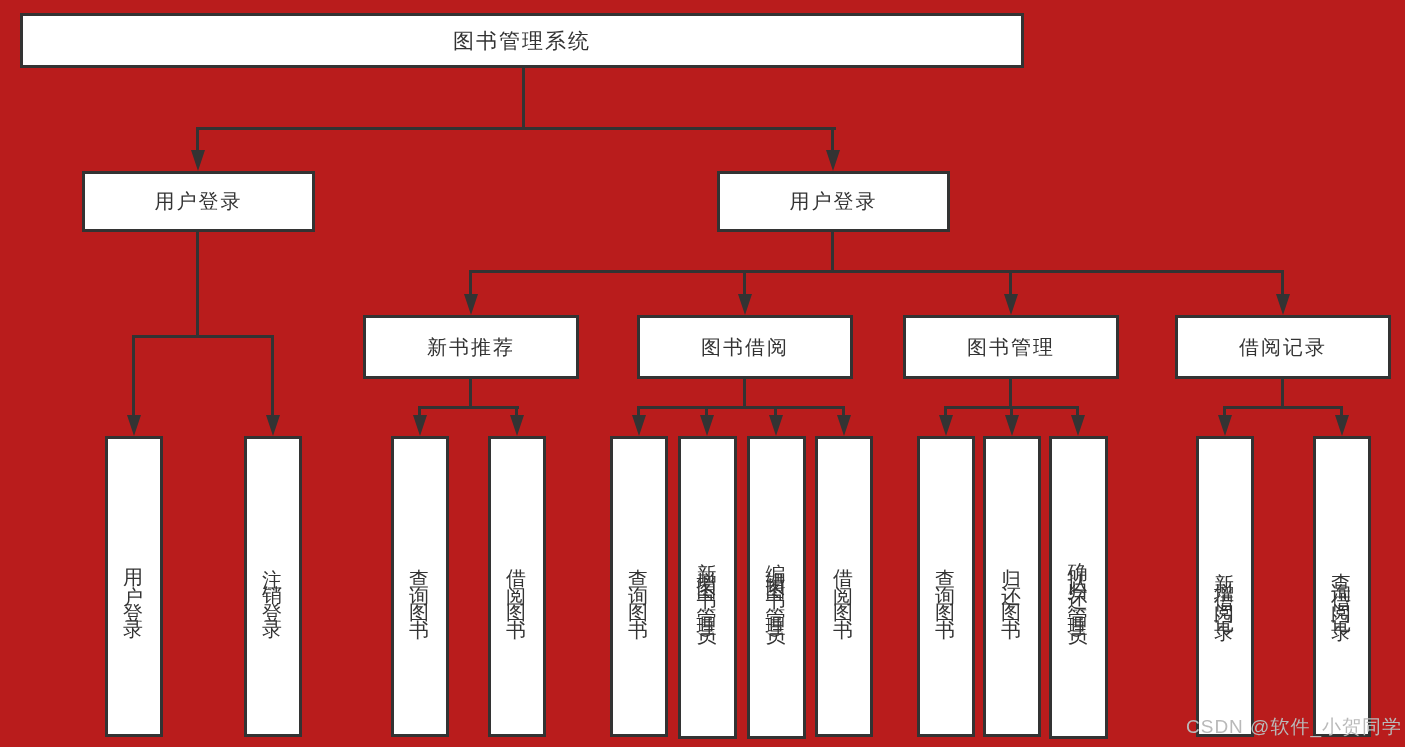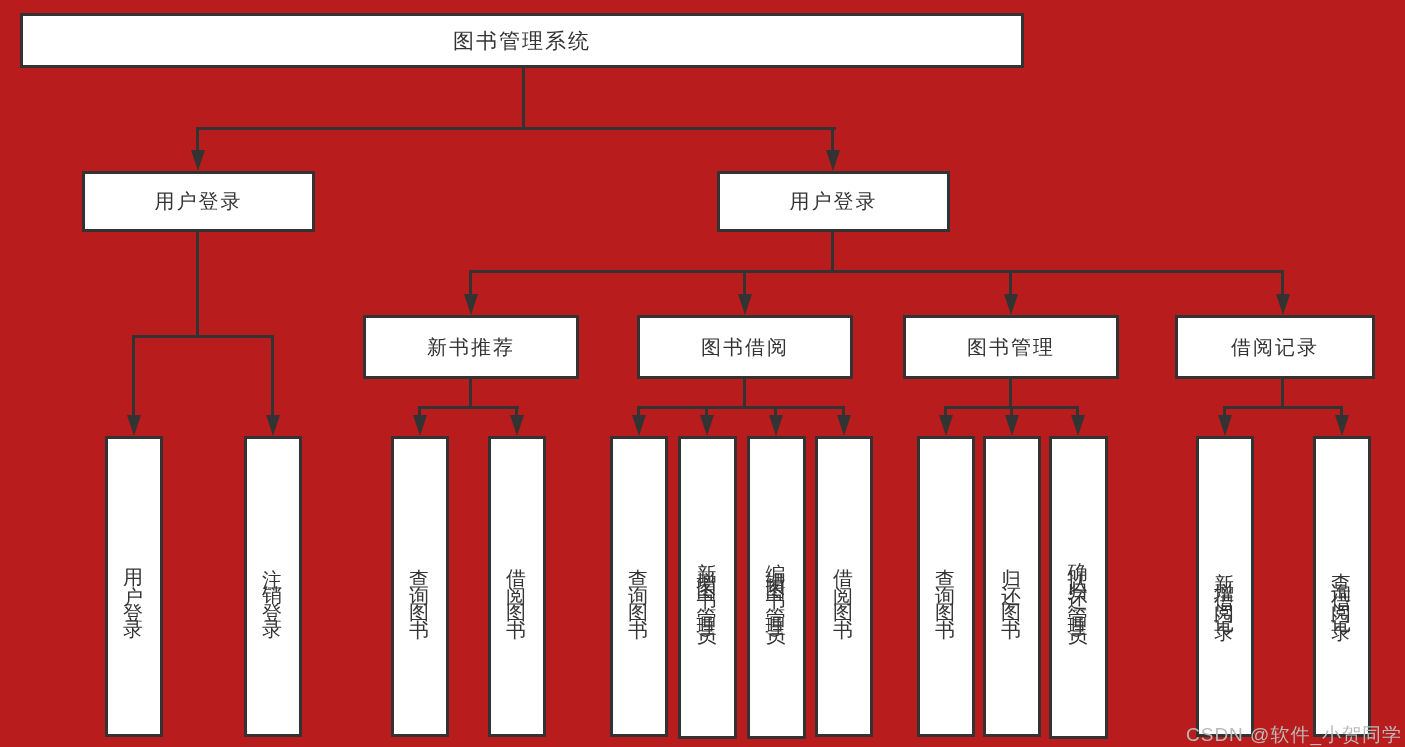--- a/index.html
+++ b/index.html
@@ -44,21 +44,20 @@
     border-top: 21px solid #333333;
   }
   #watermark {
     position: absolute;
     left: 1186px;
     top: 714px;
     font-size: 19px;
     color: #b9b9b9;
     letter-spacing: 1px;
     white-space: nowrap;
-    margin-top: 8px;
   }
 </style>
 </head>
 <body>
 
 <div id="canvas">
 
   <div class="box" style="left:20px; top:13px; width:1004px; height:55px; font-size:21px;">图书管理系统</div>
 
   <div class="vline" style="left:522px; top:68px;  height:60px;"></div>
@@ -85,21 +84,21 @@
   <div class="vline" style="left:743px;  top:270px; height:27px;"></div>
   <div class="ah" style="left:738px;  top:294px;"></div>
   <div class="vline" style="left:1009px; top:270px; height:27px;"></div>
   <div class="ah" style="left:1004px; top:294px;"></div>
   <div class="vline" style="left:1281px; top:270px; height:27px;"></div>
   <div class="ah" style="left:1276px; top:294px;"></div>
 
   <div class="box" style="left:637px;  top:315px; width:216px; height:64px;">图书借阅</div>
   <div class="box" style="left:363px;  top:315px; width:216px; height:64px;">新书推荐</div>
   <div class="box" style="left:903px;  top:315px; width:216px; height:64px;">图书管理</div>
-  <div class="box" style="left:1175px; top:315px; width:200px; height:64px;">借阅记录</div>
+  <div class="box" style="left:1175px; top:315px; width:216px; height:64px;">借阅记录</div>
 
   <div class="vline" style="left:469px; top:379px; height:30px;"></div>
   <div class="hline" style="left:418px; top:406px; width:101px;"></div>
   <div class="vline" style="left:418px; top:406px; height:12px;"></div>
   <div class="ah" style="left:413px; top:415px;"></div>
   <div class="vline" style="left:515px; top:406px; height:12px;"></div>
   <div class="ah" style="left:510px; top:415px;"></div>
 
   <div class="vline" style="left:743px; top:379px; height:30px;"></div>
   <div class="hline" style="left:637px; top:406px; width:208px;"></div>

